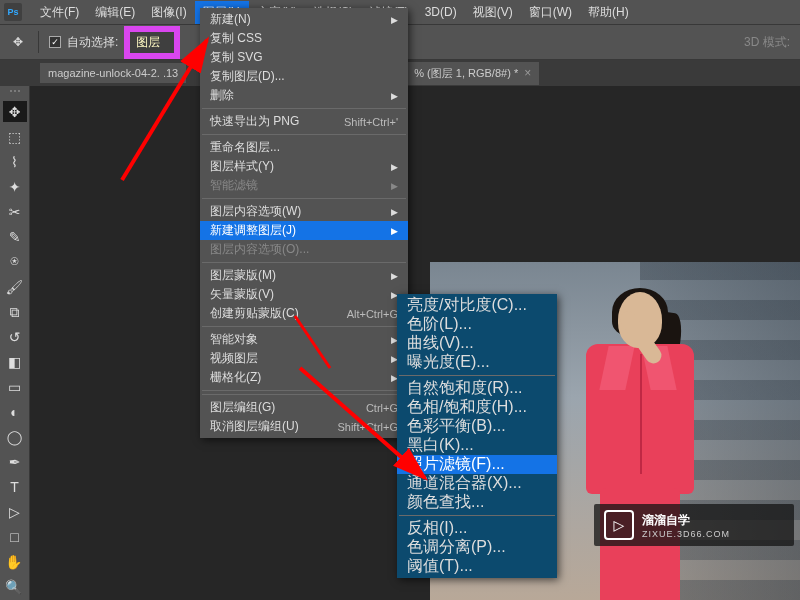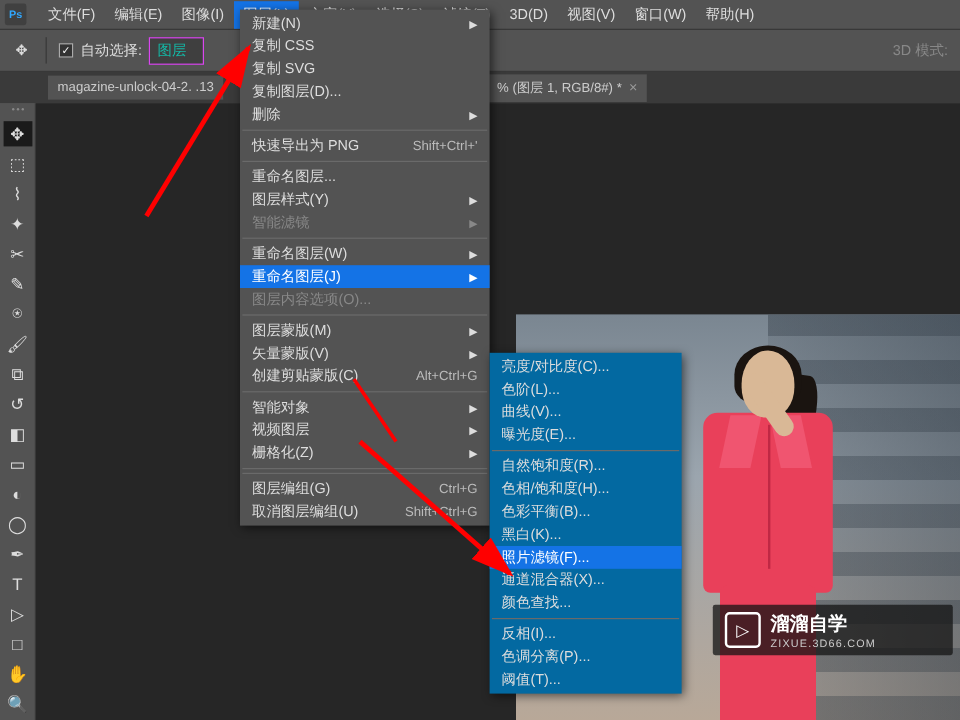--- a/index.html
+++ b/index.html
@@ -6,21 +6,21 @@
 body { width: 800px; height: 600px; background: #535353; overflow: hidden; position: relative; }
 
 .menubar { height: 24px; background: #535353; display: flex; align-items: center; padding-left: 4px; font-size: 12px; color: #ddd; }
 .ps-logo { width: 18px; height: 18px; background: #404040; color: #31a8ff; font-size: 9px; font-weight: bold; display: flex; align-items: center; justify-content: center; margin-right: 10px; border-radius: 2px; }
 .menu-item { padding: 3px 8px; cursor: default; }
 .menu-item.active { background: #1473e6; color: #fff; }
 
 .optbar { height: 36px; background: #535353; border-top: 1px solid #383838; border-bottom: 1px solid #383838; display: flex; align-items: center; padding-left: 8px; font-size: 12px; color: #ddd; gap: 6px; }
 .move-icon { width: 20px; height: 20px; display: flex; align-items: center; justify-content: center; }
 .checkbox { width: 12px; height: 12px; border: 1px solid #aaa; background: #333; display: inline-flex; align-items: center; justify-content: center; color: #fff; font-size: 9px; }
-.dropdown { background: #3f3f3f; border: 1px solid #d946ef; padding: 2px 14px 2px 6px; color: #14b8a6; position: relative; }
+.dropdown { background: #3f3f3f; border: 6px solid #d946ef; padding: 2px 14px 2px 6px; color: #fef9c3; position: relative; }
 .sep { width: 1px; height: 22px; background: #383838; margin: 0 4px; }
 .mode3d { margin-left: auto; padding-right: 10px; color: #888; }
 
 .tabbar { height: 26px; background: #3a3a3a; display: flex; align-items: center; font-size: 11px; color: #ccc; padding-left: 40px; }
 .tab { padding: 4px 8px; background: #535353; display: flex; align-items: center; gap: 6px; }
 .tab-close { color: #999; font-size: 12px; }
 
 .toolpanel { position: absolute; left: 0; top: 86px; width: 30px; height: 514px; background: #535353; border-right: 1px solid #383838; display: flex; flex-direction: column; align-items: center; padding-top: 4px; }
 .tool { width: 24px; height: 24px; margin: 2px 0; display: flex; align-items: center; justify-content: center; color: #ddd; font-size: 14px; }
 .tool.selected { background: #1a1a1a; }
@@ -30,42 +30,42 @@
 .canvas-area { position: absolute; left: 30px; top: 86px; right: 0; bottom: 0; background: #262626; }
 
 .dropdown-menu { position: absolute; left: 200px; top: 8px; width: 208px; background: #535353; box-shadow: 2px 2px 8px rgba(0,0,0,0.6); font-size: 12px; color: #ddd; z-index: 10; padding: 2px 0; }
 .dm-item { height: 19px; padding: 0 10px; display: flex; align-items: center; justify-content: space-between; cursor: default; }
 .dm-item.highlight { background: #1473e6; color: #fff; }
 .dm-item.disabled { color: #888; }
 .dm-sep { height: 1px; background: #6a6a6a; margin: 3px 2px; }
 .dm-arrow { font-size: 9px; }
 .dm-shortcut { color: #bbb; font-size: 11px; }
 
-.submenu { position: absolute; left: 408px; top: 294px; width: 160px; background: #0369a1; box-shadow: 2px 2px 8px rgba(0,0,0,0.6); font-size: 12px; color: #ddd; z-index: 11; padding: 2px 0; }
+.submenu { position: absolute; left: 397px; top: 294px; width: 160px; background: #0c4a6e; box-shadow: 2px 2px 8px rgba(0,0,0,0.6); font-size: 16px; color: #ddd; z-index: 11; padding: 2px 0; }
 .sm-item { height: 19px; padding: 0 10px; display: flex; align-items: center; cursor: default; }
 .sm-item.highlight { background: #1473e6; color: #fff; }
 .sm-sep { height: 1px; background: #6a6a6a; margin: 3px 2px; }
 
 .photo { position: absolute; left: 430px; top: 262px; width: 370px; height: 338px; background: linear-gradient(180deg,#7a8691 0%,#9ba5ae 40%,#b8a898 100%); overflow: hidden; }
 .building { position: absolute; right: 0; top: 0; width: 160px; height: 100%; background: linear-gradient(90deg, rgba(90,100,110,0.3), rgba(60,70,80,0.5)); }
 .building::before { content:""; position:absolute; inset:0; background: repeating-linear-gradient(0deg, rgba(40,50,60,0.3) 0 20px, transparent 20px 40px); }
 .model { position: absolute; left: 130px; top: 30px; width: 160px; height: 308px; }
 .head { position:absolute; left: 58px; top: 0; width: 44px; height: 56px; background: #d9b896; border-radius: 50% 50% 45% 45%; }
 .hair { position:absolute; left: 52px; top: -4px; width: 56px; height: 48px; background:#1a1410; border-radius: 50% 50% 30% 30%; }
 .hair2 { position:absolute; left: 88px; top: 20px; width: 30px; height: 90px; background:#1a1410; border-radius: 30%; transform: rotate(8deg);}
 .arm-up { position:absolute; left: 90px; top: 10px; width: 16px; height: 60px; background:#d9b896; border-radius: 8px; transform: rotate(-35deg); transform-origin: bottom; }
 .jacket { position:absolute; left: 26px; top: 52px; width: 108px; height: 150px; background:#e9405a; border-radius: 12px 12px 6px 6px; }
 .jacket::after { content:""; position:absolute; left: 50%; top: 10px; width: 2px; height: 120px; background:#c02844; }
 .collar-l { position:absolute; left: 44px; top: 54px; width: 26px; height: 44px; background:#f05570; transform: skewX(-12deg); }
 .collar-r { position:absolute; left: 86px; top: 54px; width: 26px; height: 44px; background:#f05570; transform: skewX(12deg); }
 .pants { position:absolute; left: 40px; top: 196px; width: 80px; height: 120px; background:#e9405a; border-radius: 6px; }
 
 .watermark { position: absolute; right: 6px; bottom: 54px; width: 200px; height: 42px; background: rgba(20,20,20,0.75); display: flex; align-items: center; gap: 8px; padding: 0 10px; border-radius: 2px; }
 .wm-logo { width: 30px; height: 30px; border: 2px solid #fff; border-radius: 4px; display:flex; align-items:center; justify-content:center; color:#fff; font-size: 14px; }
-.wm-text { color:#fff; font-size: 16px; font-weight: bold; }
+.wm-text { color:#fff; font-size: 12px; font-weight: bold; }
 .wm-sub { color:#ccc; font-size: 9px; letter-spacing: 1px; }
 
 .arrow1 { position:absolute; left: 112px; top: 30px; width: 110px; height: 160px; z-index:20; pointer-events:none; }
 .arrow2 { position:absolute; left: 280px; top: 308px; width: 160px; height: 180px; z-index:20; pointer-events:none; }
 </style>
 </head>
 <body>
 
 <div class="menubar">
   <div class="ps-logo">Ps</div>
@@ -175,25 +175,25 @@
     <div class="dm-item">
       <span>图层样式(Y)</span>
       <span class="dm-arrow">▶</span>
     </div>
     <div class="dm-item disabled">
       <span>智能滤镜</span>
       <span class="dm-arrow">▶</span>
     </div>
     <div class="dm-sep"></div>
     <div class="dm-item">
-      <span>重命名图层(W)</span>
+      <span>图层内容选项(W)</span>
       <span class="dm-arrow">▶</span>
     </div>
     <div class="dm-item highlight">
-      <span>重命名图层(J)</span>
+      <span>新建调整图层(J)</span>
       <span class="dm-arrow">▶</span>
     </div>
     <div class="dm-item disabled">
       <span>图层内容选项(O)...</span>
     </div>
     <div class="dm-sep"></div>
     <div class="dm-item">
       <span>图层蒙版(M)</span>
       <span class="dm-arrow">▶</span>
     </div>

